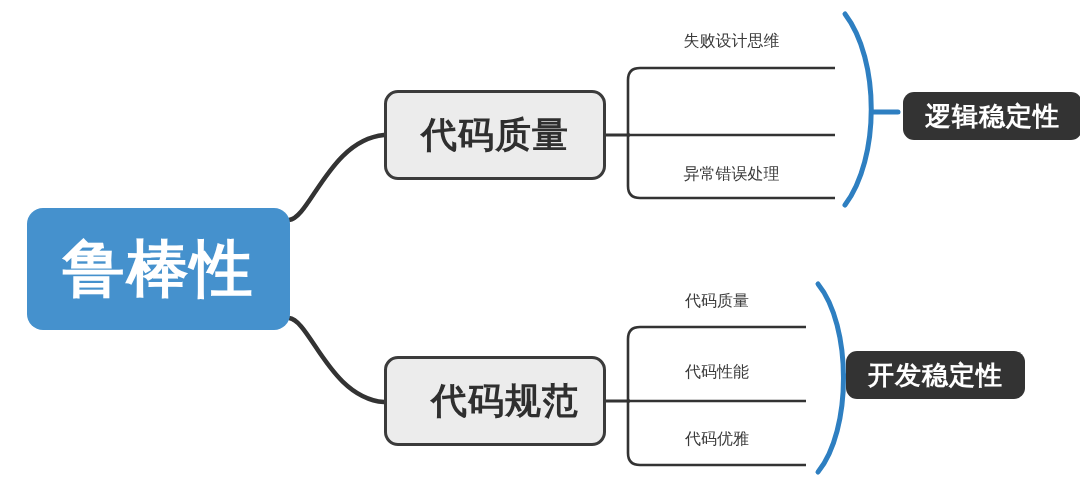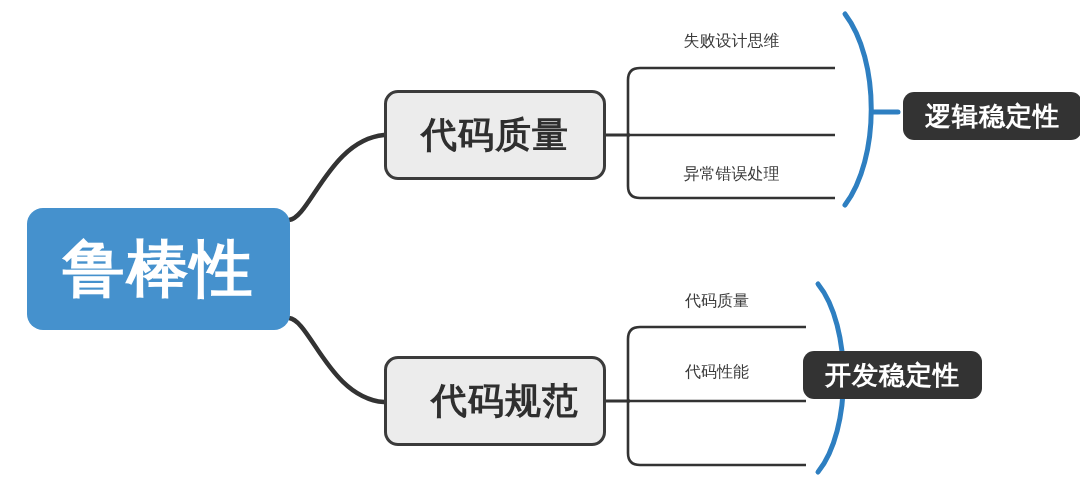--- a/index.html
+++ b/index.html
@@ -90,21 +90,21 @@
     justify-content: center;
     background: #333333;
     border-radius: 11px;
     color: #ffffff;
     font-size: 26px;
     font-weight: bold;
     white-space: nowrap;
     letter-spacing: 1px;
   }
   .badge-top { left: 903px; top: 92px; }
-  .badge-bottom { left: 803px; top: 351px; }
+  .badge-bottom { left: 846px; top: 351px; }
 </style>
 </head>
 <body>
 
 <div id="mindmap">
 
   <svg class="svg-layer" viewBox="0 0 1080 489">
 
     <path d="M 289 220 C 310 218 330 140 384 135" fill="none" stroke="#333333" stroke-width="4.5" stroke-linecap="round"></path>
 
@@ -151,18 +151,21 @@
   <div class="node branch-node branch-bottom">
     <span>代码规范</span>
   </div>
 
   <div class="leaf" style="top:284px; width:178px;font-family:Liberation Serif, serif;">
     <span>代码质量</span>
   </div>
   <div class="leaf" style="top:355px; width:178px;">
     <span>代码性能</span>
   </div>
+  <div class="leaf" style="top:422px; width:178px;">
+    <span>代码优雅</span>
+  </div>
 
   <div class="badge badge-bottom">
     <span>开发稳定性</span>
   </div>
 
 </div>
 
 </body></html>

